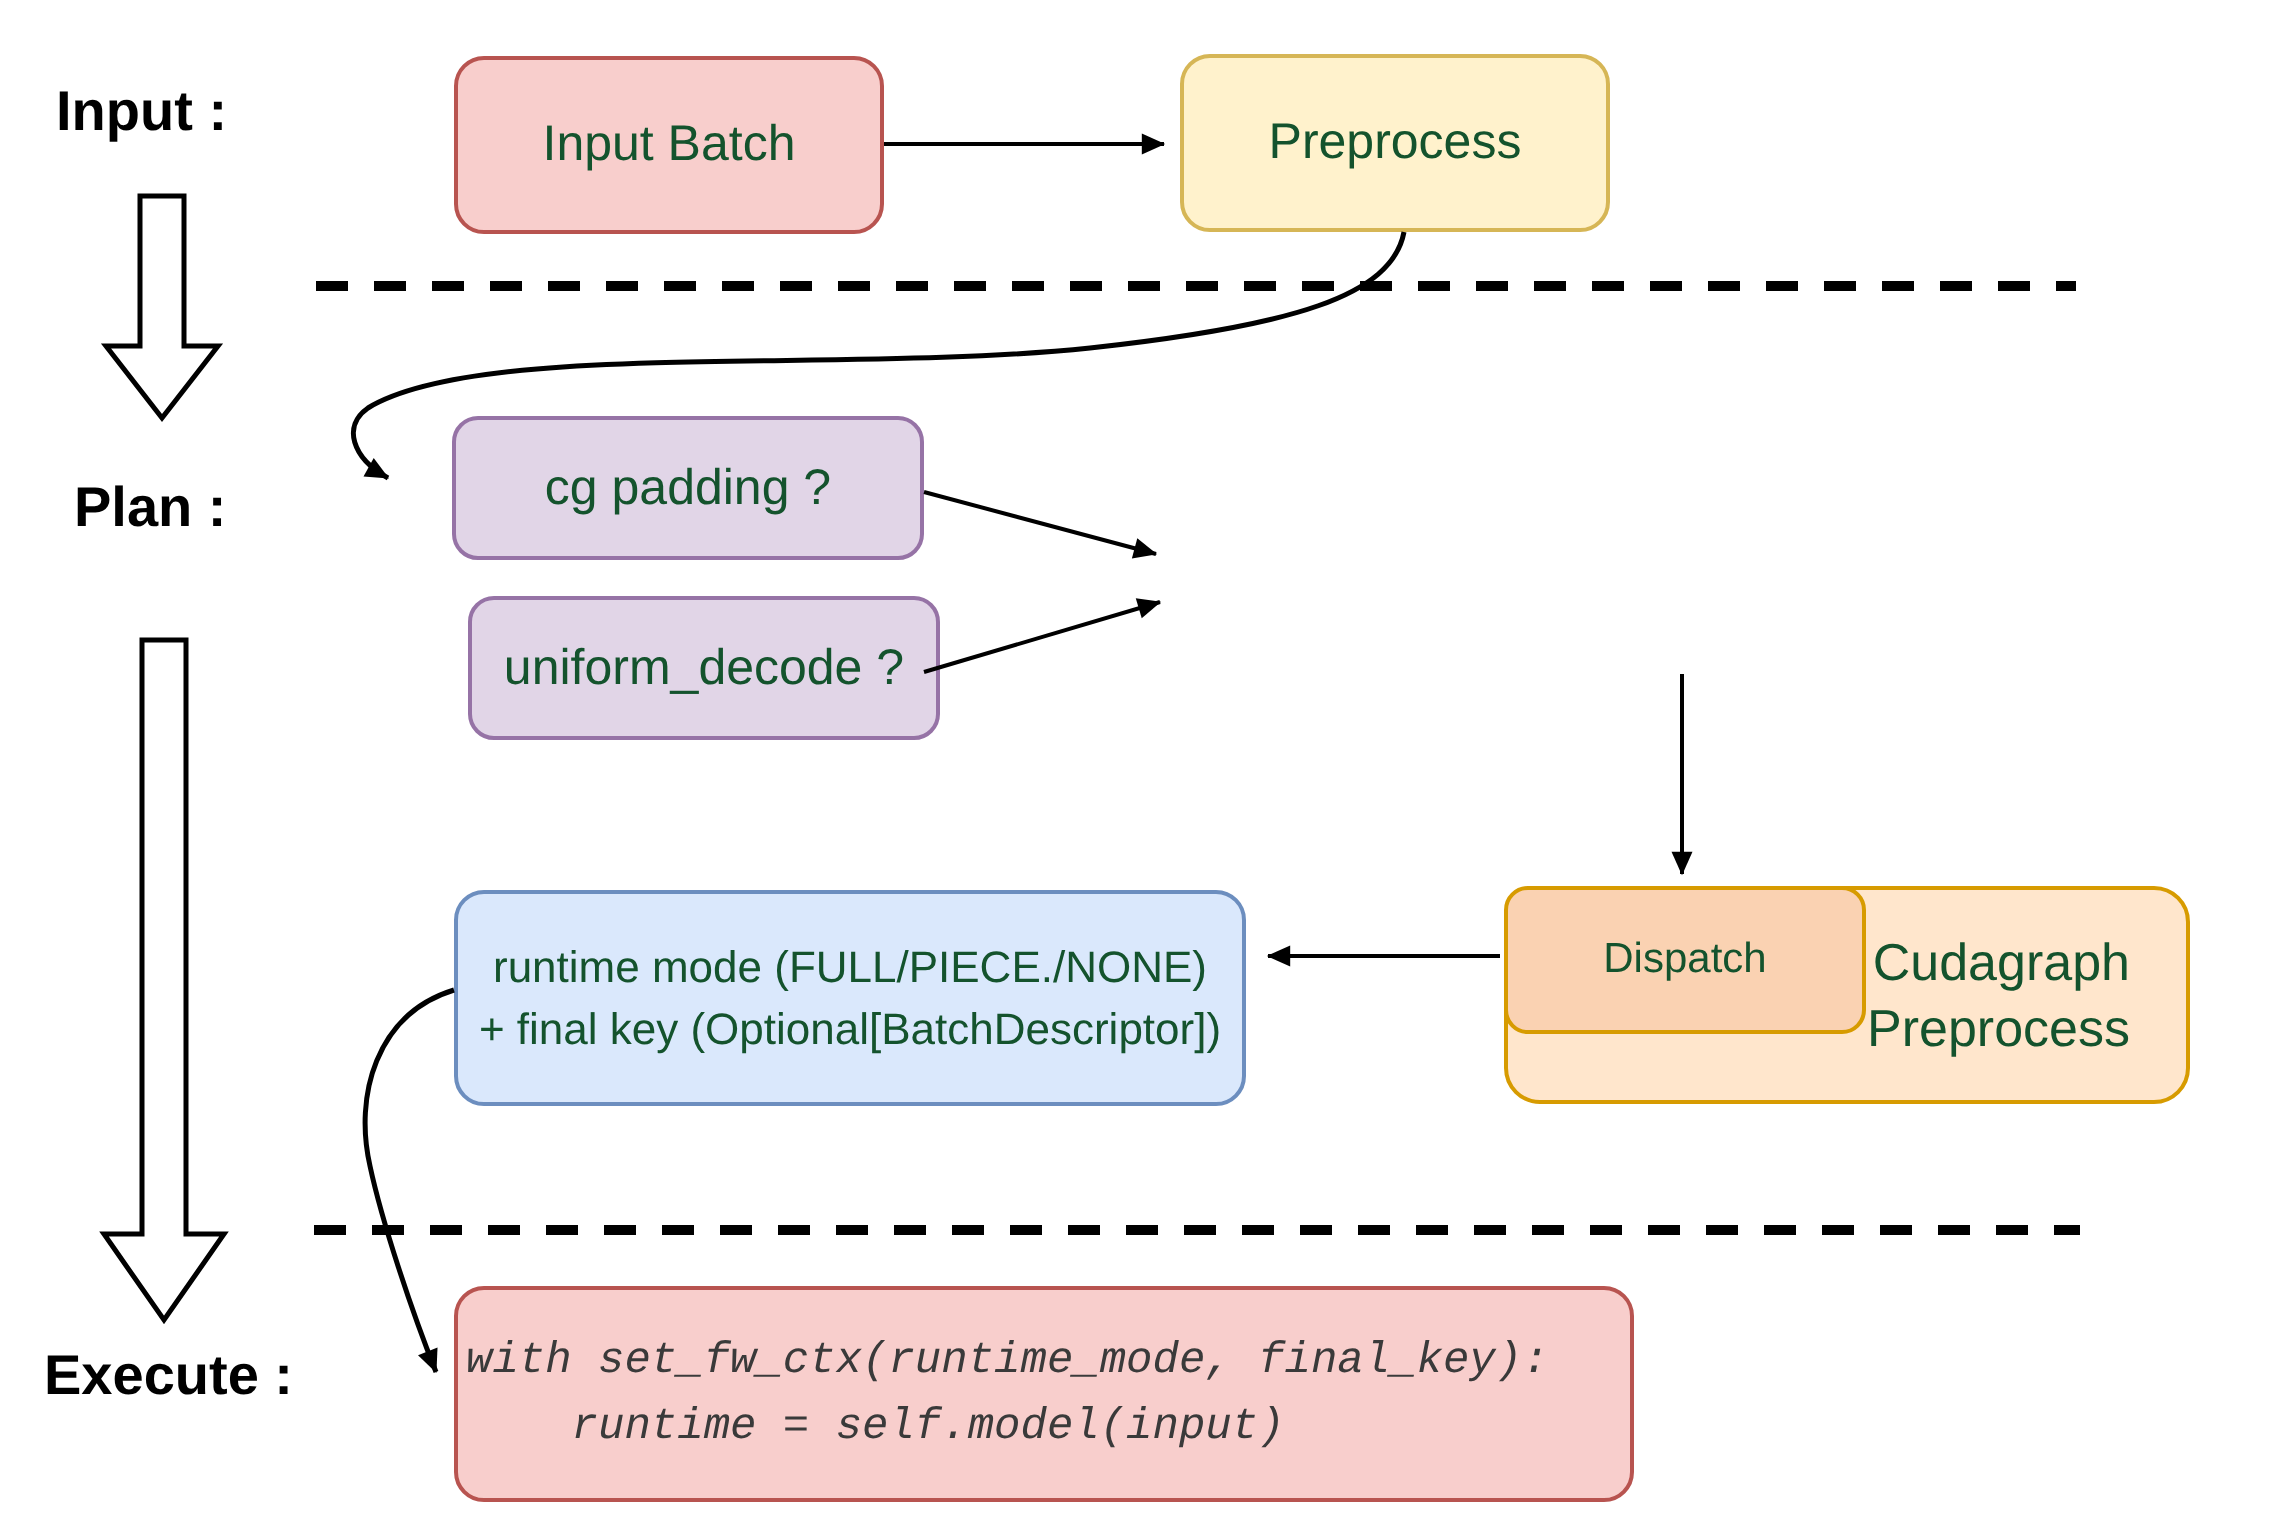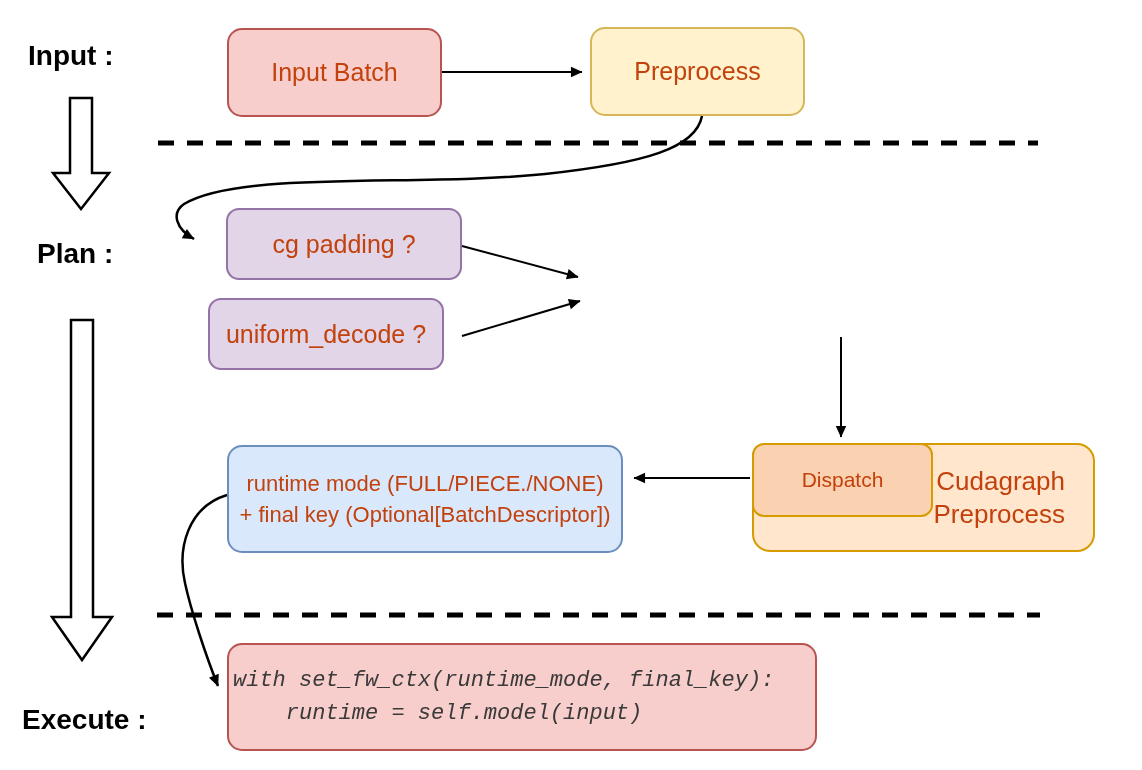--- a/index.html
+++ b/index.html
@@ -12,42 +12,42 @@
     overflow: hidden;
   }
   .node {
     position: absolute;
     box-sizing: border-box;
     display: flex;
     flex-direction: column;
     align-items: center;
     justify-content: center;
     text-align: center;
-    color: #c2410c;
+    color: #14532d;
   }
   .stage-label {
     position: absolute;
     font-weight: 700;
     font-size: 28px;
     color: #000000;
     white-space: nowrap;
   }
   .nowrap { white-space: nowrap; }
 
   
   .input-batch   { left:227px; top:28px;  width:215px; height:89px;
                    background:#f8cecc; border:2px solid #b85450; border-radius:15px;
                    font-size:25px; }
   .preprocess    { left:590px; top:27px;  width:215px; height:89px;
                    background:#fff2cc; border:2px solid #d6b656; border-radius:15px;
                    font-size:25px; }
   .cg-padding    { left:226px; top:208px; width:236px; height:72px;
                    background:#e1d5e7; border:2px solid #9673a6; border-radius:13px;
                    font-size:25px; }
-  .uniform-decode{ left:208px; top:298px; width:236px; height:72px;
+  .uniform-decode{ left:234px; top:298px; width:236px; height:72px;
                    background:#e1d5e7; border:2px solid #9673a6; border-radius:13px;
                    font-size:25px; }
   .init-key      { left:585px; top:225px; width:510px; height:110px;
                    background:#d5e8d4; border:2px solid #82b366; border-radius:16px;
                    font-size:22px; line-height:31px; }
   .cudagraph     { left:752px; top:443px; width:343px; height:109px;
                    background:#ffe6cc; border:2px solid #d79b00; border-radius:18px;
                    font-size:26px; line-height:33px;
                    align-items:flex-end; padding-right:28px; }
   .dispatch      { left:752px; top:443px; width:181px; height:74px;
@@ -58,21 +58,21 @@
                    font-size:22px; line-height:31px; }
   .execute-code  { left:227px; top:643px; width:590px; height:108px;
                    background:#f8cecc; border:2px solid #b85450; border-radius:15px;
                    font-family:"Liberation Mono", monospace;
                    font-size:22px; line-height:33px; color:#3a3a3a;
                    align-items:flex-start; padding-left:4px; text-align:left;font-style:italic; }
   .code-line { white-space: pre; }
 
   .lbl-input   { left:28px; top:40px; }
   .lbl-plan    { left:37px; top:238px; }
-  .lbl-execute { left:22px; top:672px;margin-top:32px; }
+  .lbl-execute { left:22px; top:672px; }
 
   #wires {
     position: absolute;
     left: 0; top: 0;
     width: 1142px; height: 770px;
     pointer-events: none;
   }
 </style>
 </head>
 <body>

